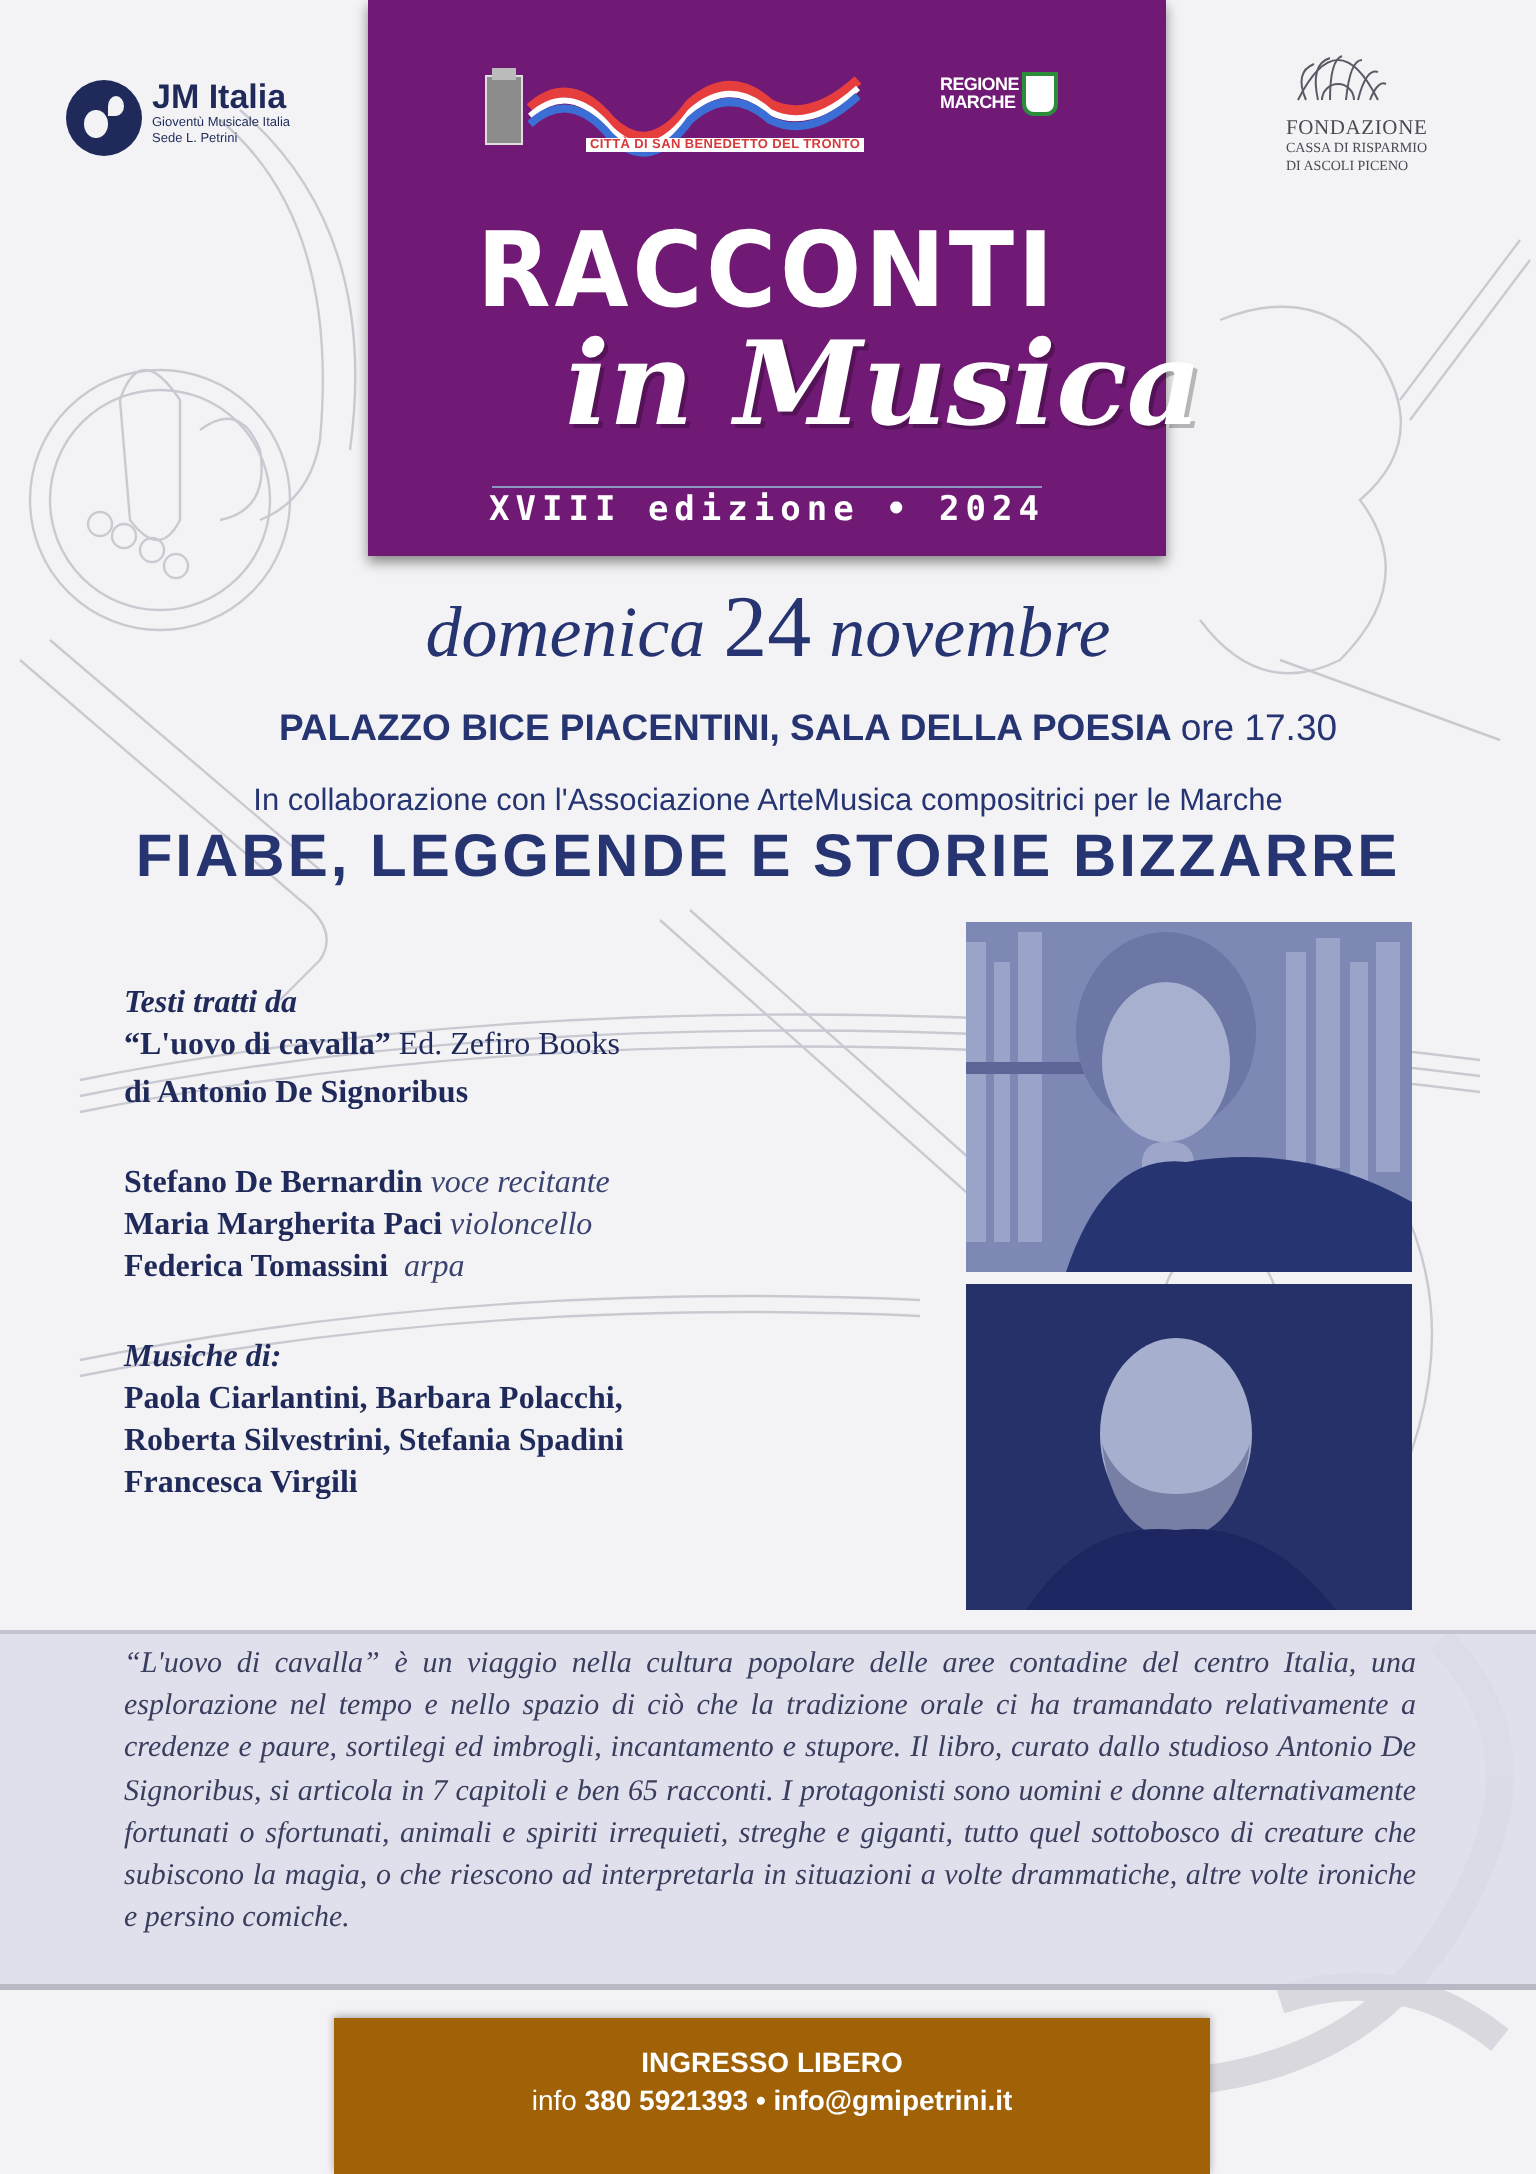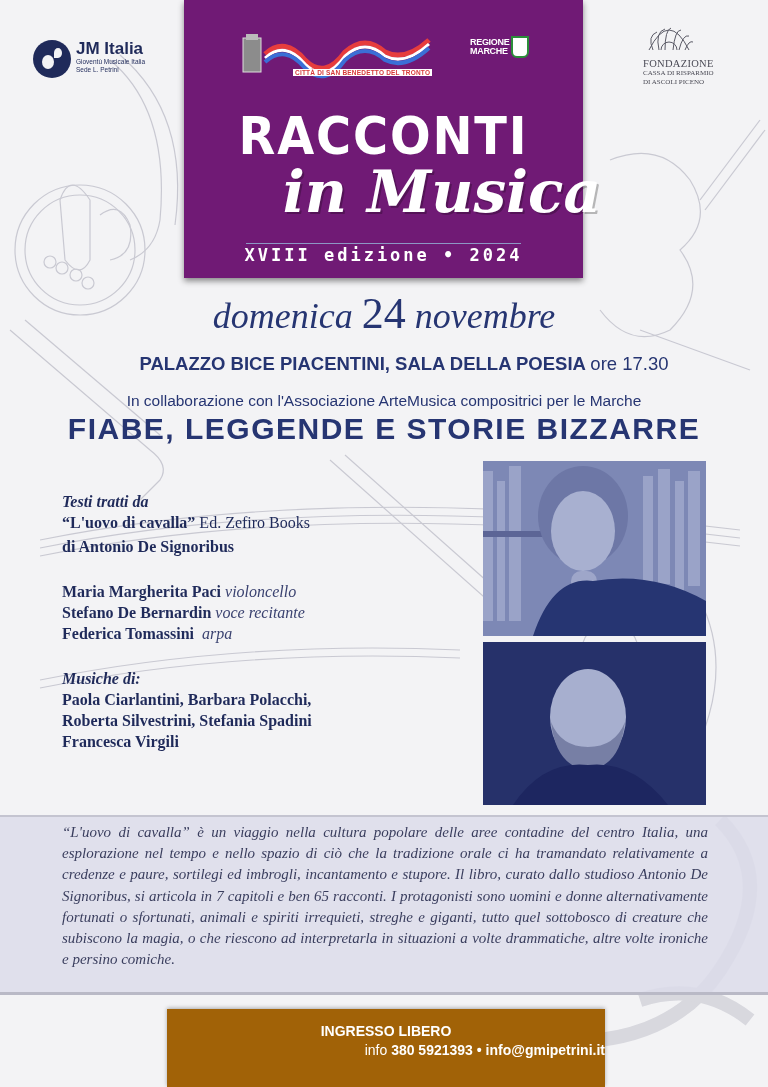--- a/index.html
+++ b/index.html
@@ -100,21 +100,21 @@
     font-size: 15px; line-height: 21.2px; color: #3a3e5e; text-align: justify;
   }
 
   
   .footer-box {
     position: absolute; left: 167px; top: 1009px; width: 438px; height: 78px;
     background: #a16207; text-align: center; color: #fff;
     box-shadow: 0 -1px 4px rgba(0,0,0,0.3);
   }
   .footer-title { font-size: 14px; font-weight: bold; margin-top: 14px; }
-  .footer-contact { font-size: 14px; margin-top: 3px; text-align: right; }
+  .footer-contact { font-size: 14px; margin-top: 3px; }
   .footer-contact b { font-weight: bold; }
 </style>
 </head>
 <body>
 
 <svg class="bg-sketch" width="768" height="1087" viewBox="0 0 768 1087">
   <g fill="none" stroke="#c9c9d2" stroke-width="1.2">
 
     <circle cx="80" cy="250" r="65"></circle>
     <circle cx="80" cy="250" r="55"></circle>
@@ -216,26 +216,26 @@
 <div class="credits">
   <div class="line it">Testi tratti da</div>
   <div class="line">
     <span class="b">“L'uovo di cavalla”</span>
     <span class="ed">Ed. Zefiro Books</span>
   </div>
   <div class="gap1"></div>
   <div class="line b">di Antonio De Signoribus</div>
   <div class="gap2"></div>
   <div class="line">
+    <span class="b">Stefano De Bernardin</span>
+    <span class="role">voce recitante</span>
+  </div>
+  <div class="line">
     <span class="b">Maria Margherita Paci</span>
     <span class="role">violoncello</span>
-  </div>
-  <div class="line">
-    <span class="b">Stefano De Bernardin</span>
-    <span class="role">voce recitante</span>
   </div>
   <div class="line">
     <span class="b">Federica Tomassini</span>&nbsp;
     <span class="role">arpa</span>
   </div>
   <div class="gap2"></div>
   <div class="line it">Musiche di:</div>
   <div class="line b">Paola Ciarlantini, Barbara Polacchi,</div>
   <div class="line b">Roberta Silvestrini, Stefania Spadini</div>
   <div class="line b">Francesca Virgili</div>

